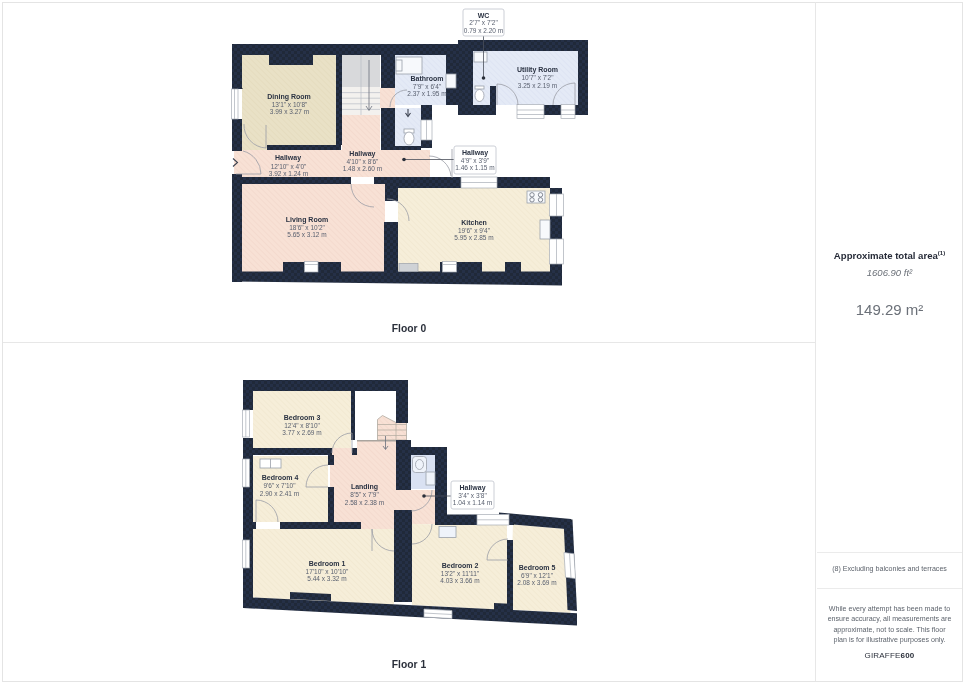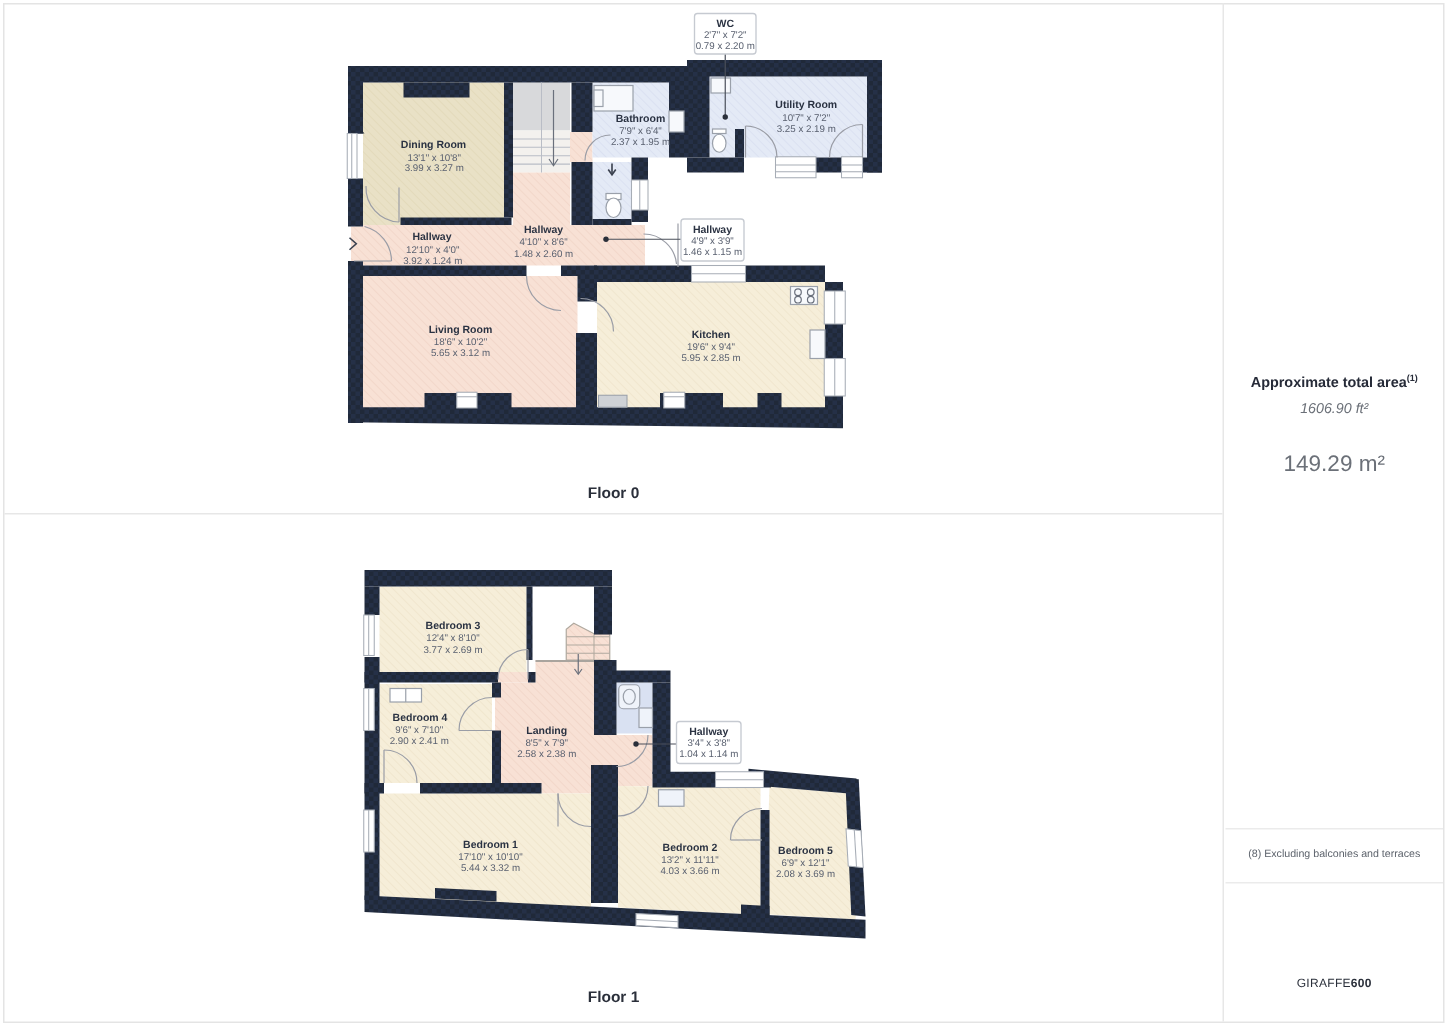--- a/index.html
+++ b/index.html
@@ -17,20 +17,21 @@
   <div class="frame"></div>
   <div class="vline"></div>
   <div class="hline"></div>
 
   <div class="sb" style="top:250px;color:#262b38;font-size:9.6px;font-weight:bold;">Approximate total area<span style="font-size:6px;vertical-align:4px;">(1)</span></div>
   <div class="sb" style="top:266.5px;font-size:9.5px;font-style:italic;">1606.90 ft²</div>
   <div class="sb" style="top:280.5px;font-size:15px;margin-top:20px;">149.29 m²</div>
   <div class="sbline" style="top:552px;"></div>
   <div class="sb" style="top:565px;font-size:7.1px;color:#5d636c;">(8) Excluding balconies and terraces</div>
   <div class="sbline" style="top:588px;"></div>
+  <div class="sb" style="top:604px;font-size:7.1px;line-height:10.3px;color:#5d636c;">While every attempt has been made to<br>ensure accuracy, all measurements are<br>approximate, not to scale. This floor<br>plan is for illustrative purposes only.</div>
   <div class="sb" style="top:650.5px;font-size:8px;color:#2a2f3a;letter-spacing:0.2px;">GIRAFFE<b>600</b></div>
 
   <svg id="plan" width="966" height="683" viewBox="0 0 966 683" style="position:absolute;left:0;top:0;">
   <defs>
     <pattern id="wallp" width="6" height="6" patternUnits="userSpaceOnUse">
       <rect width="6" height="6" fill="#202939"></rect>
       <rect width="3" height="3" fill="#253047"></rect>
       <rect x="3" y="3" width="3" height="3" fill="#253047"></rect>
     </pattern>
     <pattern id="pinkp" width="4" height="4" patternUnits="userSpaceOnUse" patternTransform="rotate(45)">

